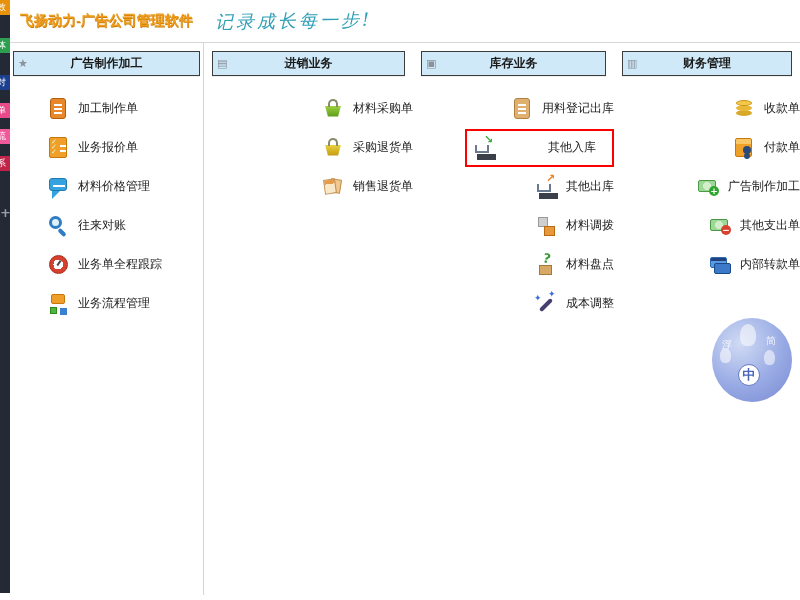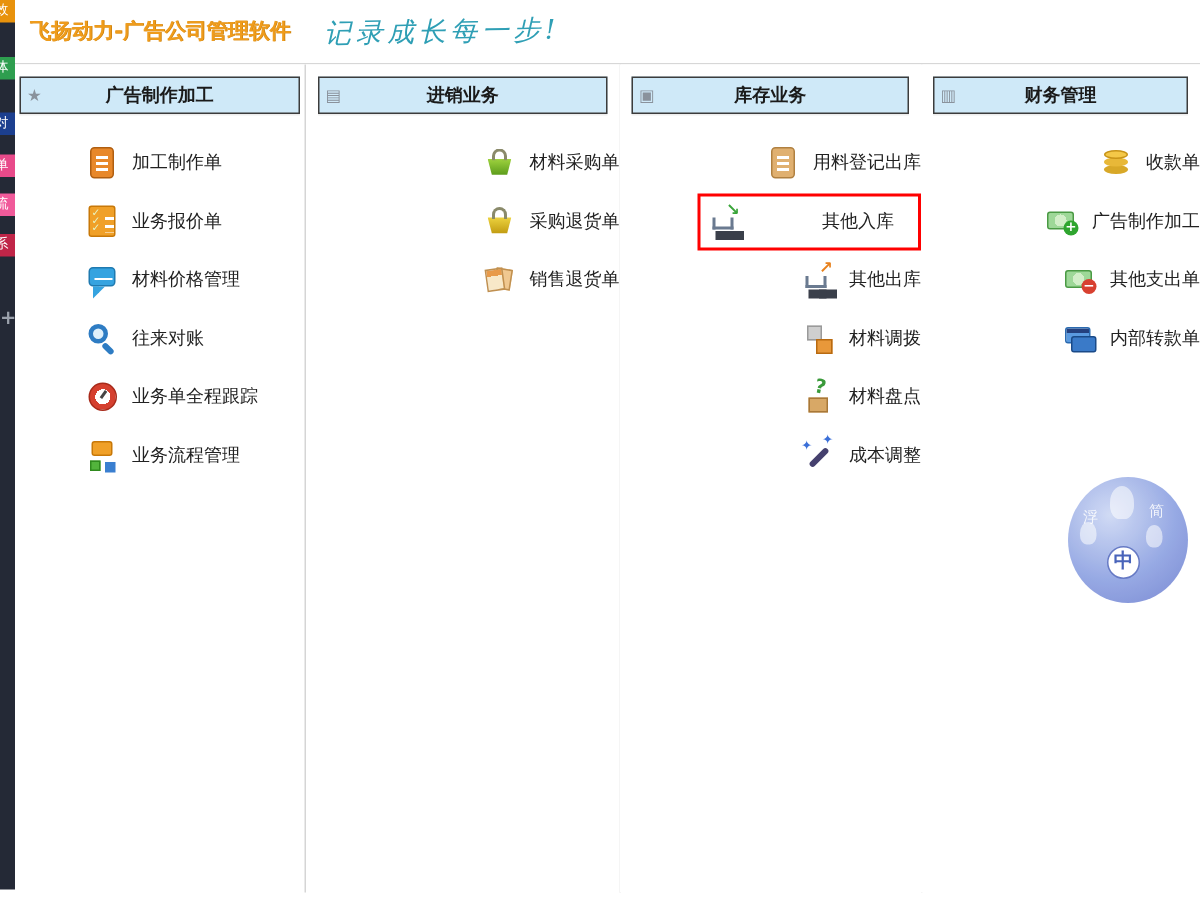--- a/index.html
+++ b/index.html
@@ -9,42 +9,42 @@
   
   .dock{position:absolute;left:0;top:0;width:10px;height:593px;background:#242936;z-index:5;}
   .dock-item{position:absolute;left:0;width:10px;height:15px;overflow:hidden;
              color:#fff;font-size:9px;line-height:15px;text-indent:-3px;display:block;}
   .dock-item.plus{background:none;color:#9aa0ab;font-size:13px;font-weight:bold;text-indent:0;}
 
   
   .topbar{position:absolute;left:10px;top:0;right:0;height:42px;background:#fff;
           border-bottom:1px solid #d7d7d7;display:flex;align-items:center;}
   .app-title{margin-left:10px;font-size:14px;font-weight:bold;color:#ef9c1c;
-             text-shadow:0.5px 0.5px 0 #c87d08;}
+             text-shadow:0.5px 0.5px 0 #c87d08;font-family:Liberation Serif, serif;}
   .app-slogan{margin-left:22px;font-size:18px;font-style:italic;letter-spacing:3px;
               color:#2f9fb5;font-family:"DejaVu Serif","Liberation Serif",serif;
               transform:rotate(-1deg);}
 
   
   .content{position:absolute;left:10px;top:43px;right:0;bottom:5px;background:#fff;}
   .column{position:absolute;top:0;bottom:0;background:#fff;border-right:1px solid #d5d5d5;}
   .column.c1{left:0;width:193px;}
   .column.c2{left:194px;width:209px;}
   .column.c3{left:403px;width:201px;}
   .column.c4{left:604px;width:186px;border-right:none;}
 
   .col-header{margin:8px 8px 0 8px;height:23px;background:#cfe9f8;border:1px solid #3c3c3c;
               position:relative;text-align:center;font-size:12px;font-weight:bold;color:#1a1a1a;
               line-height:23px;box-shadow:0 1px 0 #eee;}
   .c1 .col-header{margin:8px 3px 0 3px;}
   .hicon{position:absolute;left:4px;top:0;font-size:11px;color:#8a929c;font-weight:normal;}
 
   .items{padding-top:13px;}
   .item{height:39px;display:flex;align-items:center;cursor:pointer;}
-  .c1 .item{padding-left:46px;text-align:center;}
+  .c1 .item{padding-left:36px;text-align:center;}
   .c2 .item,.c3 .item,.c4 .item{padding-left:64px;justify-content:flex-end;}
   .item .label{font-size:12px;color:#222;margin-left:8px;white-space:nowrap;}
   .inner{display:flex;align-items:center;}
   .item.highlighted{background:linear-gradient(180deg,#fcfcfc,#ececec 60%,#e4e4e4);
                     border-top:1px solid #cfcfcf;border-bottom:1px solid #c6c6c6;
                     border-radius:2px;height:37px;}
   .inner.annotation-box{border:2px solid #f00;padding:5px 16px 5px 5px;margin-left:-7px;gap:44px;}
 
   
   .ic{width:24px;height:24px;position:relative;flex:0 0 24px;display:inline-block;}
@@ -345,20 +345,26 @@
       <span class="hicon">▥</span><span class="htitle">财务管理</span>
     </div>
     <div class="items">
   <div class="item">
     <span class="inner">
       <span class="ic ic-coins-gold"></span>
       <span class="label">收款单</span>
     </span>
   </div>
 
+  <div class="item">
+    <span class="inner">
+      <span class="ic ic-payment-doc"></span>
+      <span class="label">付款单</span>
+    </span>
+  </div>
 
   <div class="item">
     <span class="inner">
       <span class="ic ic-money-plus"></span>
       <span class="label">广告制作加工</span>
     </span>
   </div>
 
   <div class="item">
     <span class="inner">

